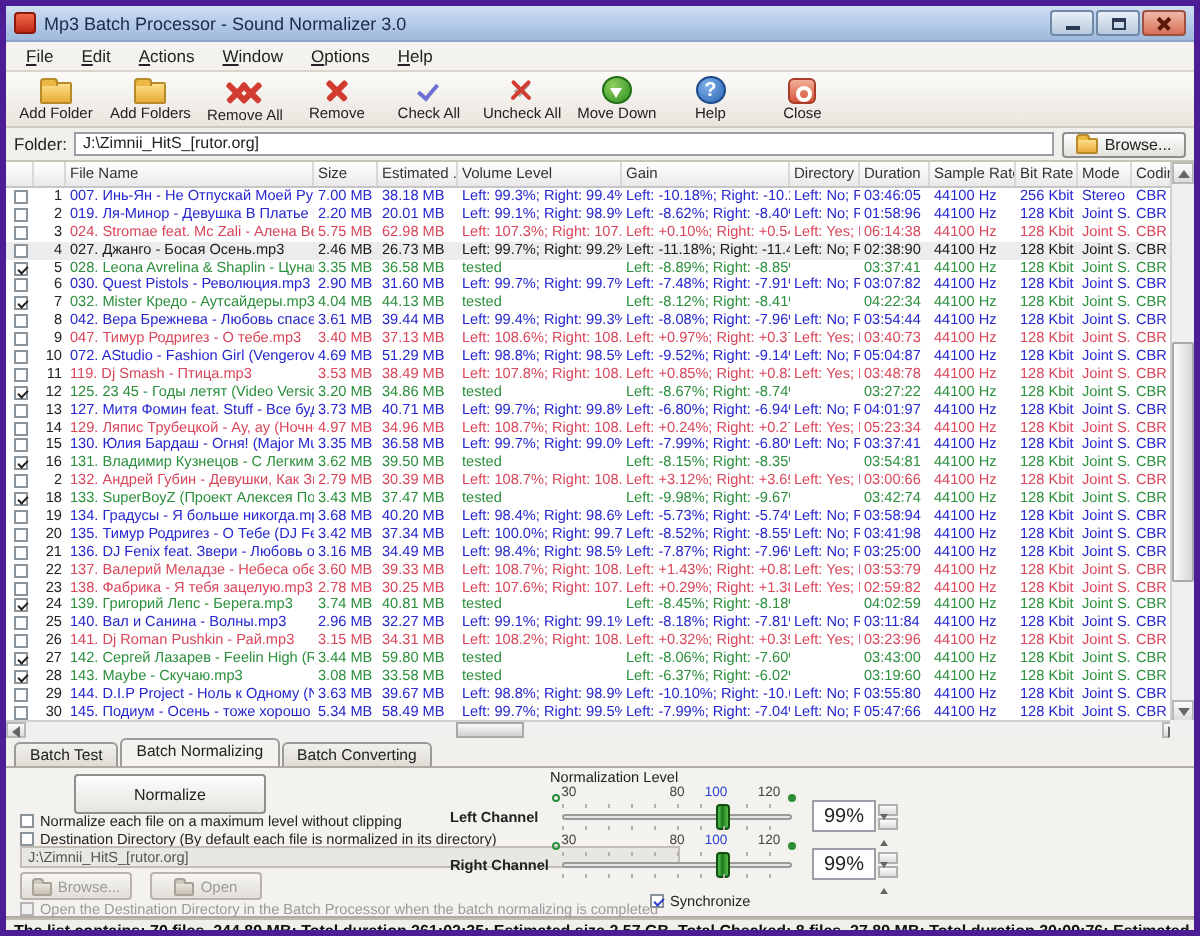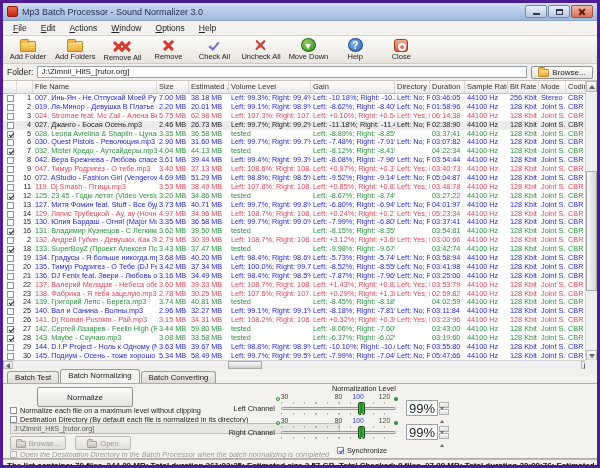--- a/index.html
+++ b/index.html
@@ -113,40 +113,40 @@
   .cbrow .cb { flex:0 0 auto; }
   .cbrow.disabled { color:#9a9a9a; }
   .cbrow.disabled .cb { border-color:#b5b5b5; background:#f0f0f0; }
   .dest-field { position:absolute; left:7px; top:39px; width:330px; height:11px; background:#e9e7e2; border:1px solid #c2beb6; font-size:7.3px; color:#555; padding:0 3px; line-height:9px; }
   .small-btn { position:absolute; top:52px; width:56px; height:14px; border:1px solid #b8b4ac; border-radius:2px; background:linear-gradient(#f6f5f2,#e2dfd8); display:flex; align-items:center; justify-content:center; gap:3px; font-size:7.5px; color:#9a9a9a; }
   .small-btn .icn-folder { width:10px; height:7px; margin-top:2px; background:linear-gradient(#e8e4da,#c8c2b4); border-color:#a8a298; }
   .small-btn .icn-folder::before { width:4px; height:2px; background:#d0cabc; border-color:#a8a298; }
 
   
   .norm { position:absolute; left:222px; top:0; width:260px; height:76px; }
-  .norm-title { position:absolute; left:50px; top:0px; width:121px; text-align:right; font-size:7.3px; color:#222; }
+  .norm-title { position:absolute; left:50px; top:0px; width:121px; text-align:left; font-size:7.3px; color:#222; }
   .scale { position:absolute; left:56px; width:115px; height:7px; font-size:6.8px; color:#444; }
   .scale span { position:absolute; transform:translateX(-50%); }
   .scale .p0 { left:3%; } .scale .p1 { left:50%; } .scale .p2 { left:67%; color:#2a3fd0; } .scale .p3 { left:90%; }
   .scale .dot-l { position:absolute; left:-5px; top:4px; width:4px; height:4px; border:1px solid #2b8f3c; border-radius:50%; transform:none; }
   .scale .dot-r { position:absolute; left:98%; top:4px; width:4px; height:4px; background:#2b8f3c; border-radius:50%; transform:none; }
   .slider-row { position:absolute; left:0; width:100%; height:14px; display:flex; align-items:center; }
-  .ch-label { width:50px; text-align:right; font-size:7.3px; color:#222; flex:0 0 50px; }
+  .ch-label { width:50px; text-align:left; font-size:7.3px; color:#222; flex:0 0 50px;font-weight:bold; }
   .slider { position:relative; width:115px; height:13px; flex:0 0 115px; margin-left:6px; }
   .slider .ticks { position:absolute; left:0; width:100%; height:2px; background:repeating-linear-gradient(90deg,#b0b0b0 0 1px, transparent 1px 11.5px); }
   .slider .ticks.t { top:0; } .slider .ticks.b { bottom:0; }
   .slider .track { position:absolute; left:0; top:5px; width:100%; height:3px; background:#e4e4e4; border:1px solid #9a9a9a; border-radius:2px; }
   .slider .thumb { position:absolute; left:67%; top:0; width:7px; height:13px; background:linear-gradient(90deg,#54bd4c,#1d7a1d 45%,#54bd4c); border:1px solid #0e4f0e; border-radius:2px; }
   .spin { margin-left:10px; display:flex; align-items:center; }
-  .spin .val { width:32px; height:16px; background:#fff; border:1px solid #9aa0a8; font-size:13px; color:#222; display:flex; align-items:center; justify-content:center; }
+  .spin .val { width:32px; height:16px; background:#fff; border:1px solid #9aa0a8; font-size:10px; color:#222; display:flex; align-items:center; justify-content:center; }
   .spin .btns { display:flex; flex-direction:column; margin-left:1px; gap:1px; }
   .spin .sb { width:10px; height:6px; border:1px solid #b0b0b0; background:linear-gradient(#fafafa,#dcdcdc); }
   .spin .sb .tri-up { border-left-width:2.5px; border-right-width:2.5px; border-bottom-width:3px; margin:1px auto; }
   .spin .sb .tri-dn { border-left-width:2.5px; border-right-width:2.5px; border-top-width:3px; margin:1px auto; }
-  .sync-row { position:absolute; left:100px; top:62px; display:flex; align-items:center; gap:3px; font-size:7.3px; color:#222;margin-left:12px; }
+  .sync-row { position:absolute; left:100px; top:62px; display:flex; align-items:center; gap:3px; font-size:7.3px; color:#222; }
   .sync-row .cb.checked::after { border-color:#2a3fd0; }
 
   
   .statusbar { height:12px; background:#f0efeb; border-top:1px solid #c0bcb4; font-size:8px; font-weight:bold; color:#111; padding:1px 4px; white-space:nowrap; overflow:hidden; }
 </style>
 </head>
 <body>
 
 <div class="window">
 
@@ -797,21 +797,21 @@
     </div>
     <div class="dest-field">J:\Zimnii_HitS_[rutor.org]</div>
     <div class="small-btn" style="left:7px;">
         <span class="icn-folder"></span>
         <span>Browse...</span>
       </div>
     <div class="small-btn" style="left:72px;">
         <span class="icn-folder"></span>
         <span>Open</span>
       </div>
-    <div class="cbrow disabled" style="top:66px;font-style:italic;">
+    <div class="cbrow disabled" style="top:66px;">
       <span class="cb"></span>
       <span>Open the Destination Directory in the Batch Processor when the batch normalizing is completed</span>
     </div>
 
     <div class="norm">
       <div class="norm-title">Normalization Level</div>
       <div class="scale" style="top:9px;">
         <span class="dot-l"></span>
         <span class="p0">30</span>
         <span class="p1">80</span>

